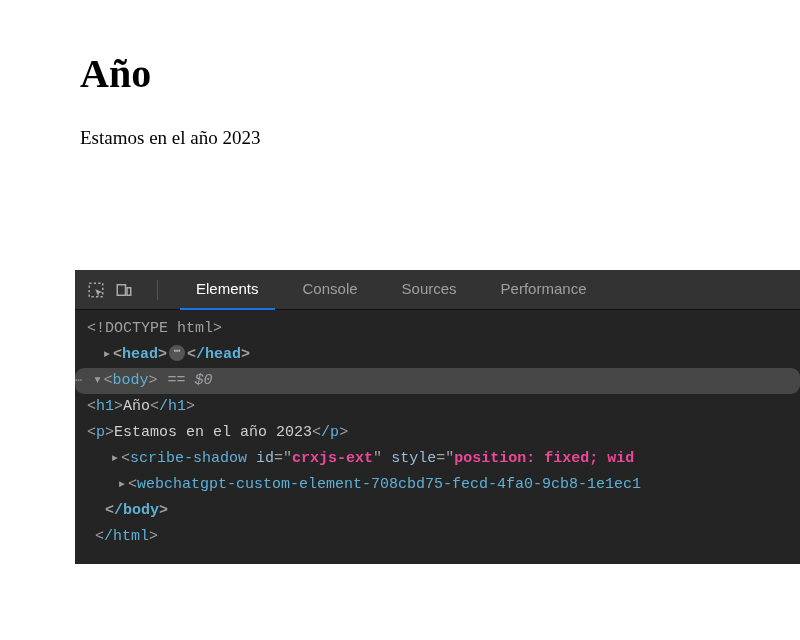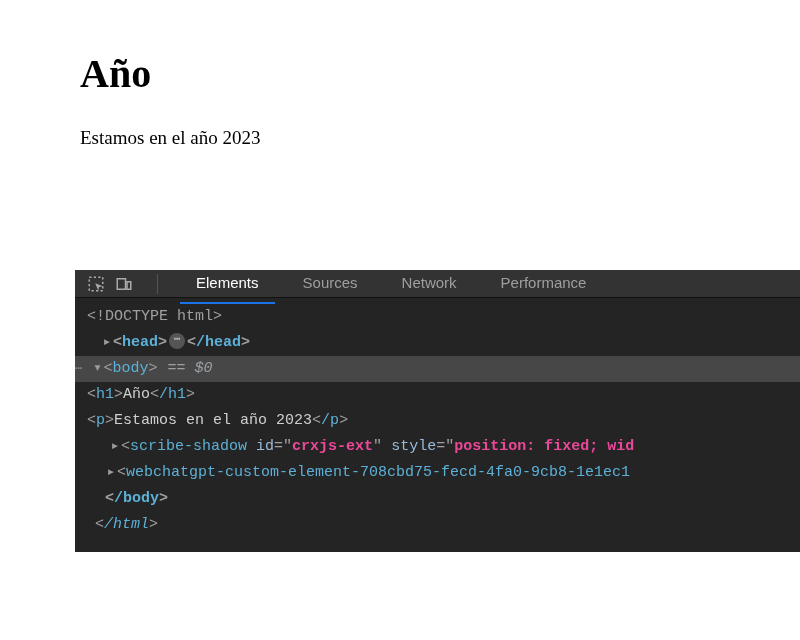--- a/index.html
+++ b/index.html
@@ -29,21 +29,21 @@
       left: 75px;
       right: 0;
       background: #242424;
       color: #cfcfcf;
       font-family: "Segoe UI", Arial, sans-serif;
       font-size: 14px;
     }
     .dt-tabs {
       display: flex;
       align-items: center;
-      height: 28px;
+      height: 40px;
       background: #333;
       border-bottom: 1px solid #111;
       padding: 0 8px;
       gap: 12px;
     }
     .dt-icon-group {
       display: flex;
       align-items: center;
       gap: 10px;
       padding: 0 4px;
@@ -83,20 +83,21 @@
       line-height: 26px;
       padding: 6px 0 14px 0;
     }
     .dt-row {
       white-space: pre;
       padding: 0 6px 0 12px;
       overflow: hidden;
     }
     .dt-row.selected {
       background: #474747;
+      border-radius: 9px;
     }
     .disclosure {
       color: #9b9b9b;
       display: inline-block;
       width: 12px;
       text-align: center;
     }
     .punct { color: #a0a0a0; }
     .tag { color: #5db0d7; }
     .attr-name { color: #9bbbdc; }
@@ -150,38 +151,38 @@
       </span>
       <span class="dt-icon">
         <svg viewBox="0 0 24 24" fill="none" stroke="#aaa" stroke-width="2">
           <rect x="3" y="5" width="11" height="14"></rect>
           <rect x="16" y="9" width="5" height="10"></rect>
         </svg>
       </span>
     </div>
     <div class="dt-sep"></div>
     <div class="dt-tab active">Elements</div>
+    <div class="dt-tab">Console</div>
     <div class="dt-tab">Sources</div>
-    <div class="dt-tab">Network</div>
     <div class="dt-tab">Performance</div>
   </div>
 
   <div class="dt-dom">
     <div class="dt-row"><span class="punct">&lt;!DOCTYPE html&gt;</span></div>
 
 
     <div class="dt-row indent1"><span class="disclosure">▸</span><span class="punct">&lt;</span><span class="tag">head</span><span class="punct">&gt;</span><span class="ellipsis-badge">⋯</span><span class="punct">&lt;</span><span class="tag">/head</span><span class="punct">&gt;</span></div>
 
     <div class="dt-row selected" style="padding-left:0;"><span class="gutter-dots">⋯ </span><span class="disclosure">▾</span><span class="punct">&lt;</span><span class="tag">body</span><span class="punct">&gt;</span><span class="eq0">== $0</span></div>
 
     <div class="dt-row indent2"><span class="punct">&lt;</span><span class="tag">h1</span><span class="punct">&gt;</span><span class="text-node">Año</span><span class="punct">&lt;</span><span class="tag">/h1</span><span class="punct">&gt;</span></div>
 
     <div class="dt-row indent2"><span class="punct">&lt;</span><span class="tag">p</span><span class="punct">&gt;</span><span class="text-node">Estamos en el año 2023</span><span class="punct">&lt;</span><span class="tag">/p</span><span class="punct">&gt;</span></div>
 
     <div class="dt-row indent2" style="padding-left:34px;"><span class="disclosure">▸</span><span class="punct">&lt;</span><span class="tag">scribe-shadow</span> <span class="attr-name">id</span><span class="punct">="</span><span class="attr-val">crxjs-ext</span><span class="punct">"</span> <span class="attr-name">style</span><span class="punct">="</span><span class="attr-val">position: fixed; wid</span></div>
 
-    <div class="dt-row indent2" style="padding-left:30px;"><span class="disclosure">▸</span><span class="punct">&lt;</span><span class="tag">webchatgpt-custom-element-708cbd75-fecd-4fa0-9cb8-1e1ec1</span></div>
+    <div class="dt-row indent2" style="padding-left:41px;"><span class="disclosure">▸</span><span class="punct">&lt;</span><span class="tag">webchatgpt-custom-element-708cbd75-fecd-4fa0-9cb8-1e1ec1</span></div>
 
     <div class="dt-row indent1" style="padding-left:30px;"><span class="punct">&lt;</span><span class="tag">/body</span><span class="punct">&gt;</span></div>
 
-    <div class="dt-row" style="padding-left:20px;font-style:italic;"><span class="punct">&lt;</span><span class="tag">/html</span><span class="punct">&gt;</span></div>
+    <div class="dt-row" style="padding-left:20px;"><span class="punct">&lt;</span><span class="tag">/html</span><span class="punct">&gt;</span></div>
   </div>
 </div>
 
 </body></html>

